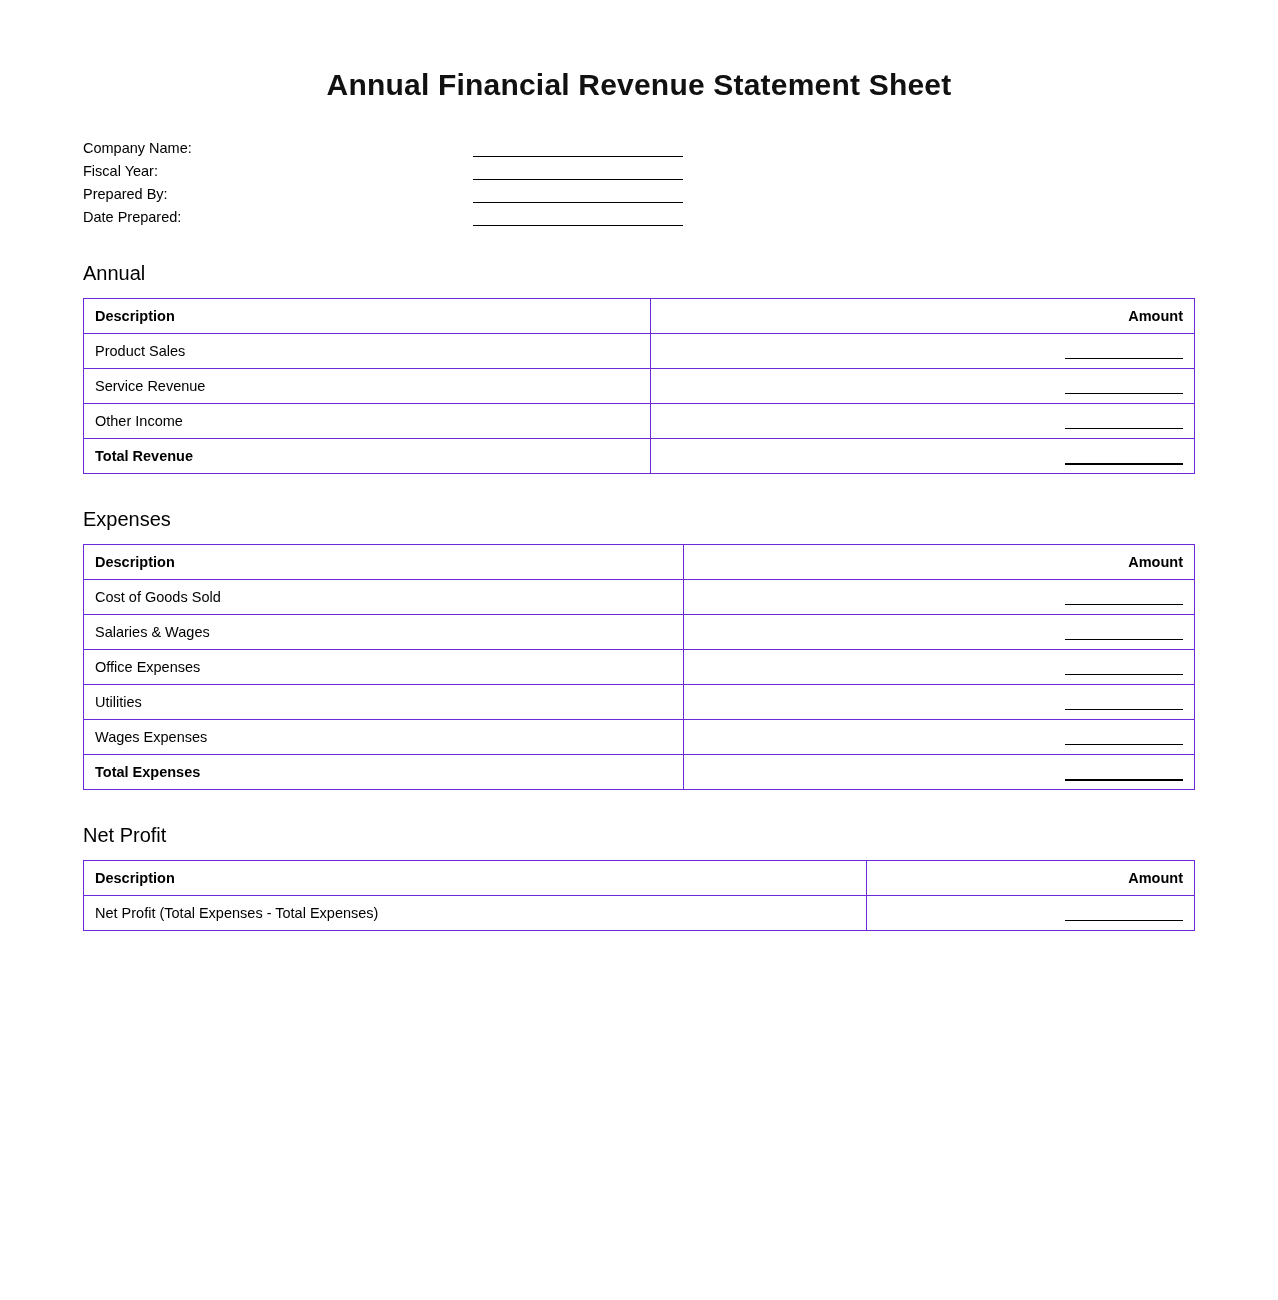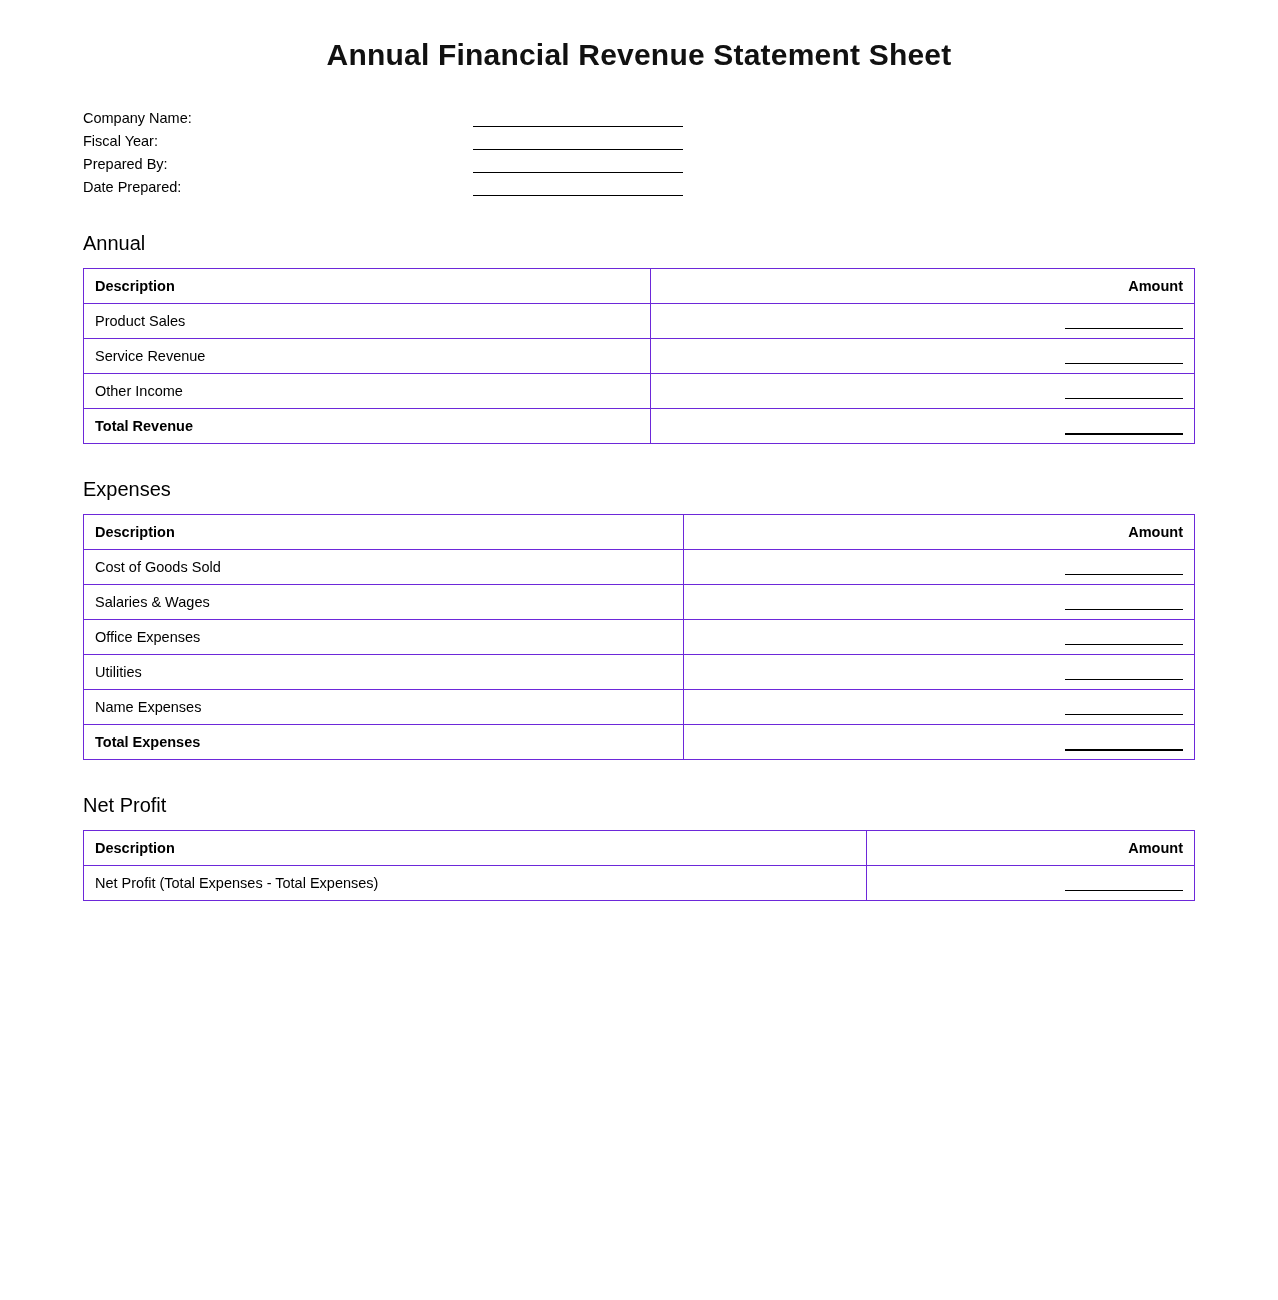--- a/index.html
+++ b/index.html
@@ -19,21 +19,21 @@
     width: 1278px;
     min-height: 1300px;
     box-sizing: border-box;
     padding: 0;
   }
   .doc-title {
     text-align: center;
     font-size: 30px;
     font-weight: bold;
     margin: 0;
-    padding-top: 38px;
+    padding-top: 68px;
     letter-spacing: 0.2px;
     color: #111111;
   }
   .meta {
     margin-top: 32px;
     margin-left: 83px;
     width: 620px;
   }
   .meta-row {
     display: flex;
@@ -184,21 +184,21 @@
       </tr>
       <tr>
         <td class="desc">Office Expenses</td>
         <td class="amt"><span class="amount-line"></span></td>
       </tr>
       <tr>
         <td class="desc">Utilities</td>
         <td class="amt"><span class="amount-line"></span></td>
       </tr>
       <tr>
-        <td class="desc">Name Expenses</td>
+        <td class="desc">Wages Expenses</td>
         <td class="amt"><span class="amount-line"></span></td>
       </tr>
       <tr>
         <td class="desc total-label">Total Expenses</td>
         <td class="amt"><span class="amount-line bold"></span></td>
       </tr>
     </tbody>
   </table>
 
   <h2 class="section-title sec-netprofit">Net Profit</h2>

